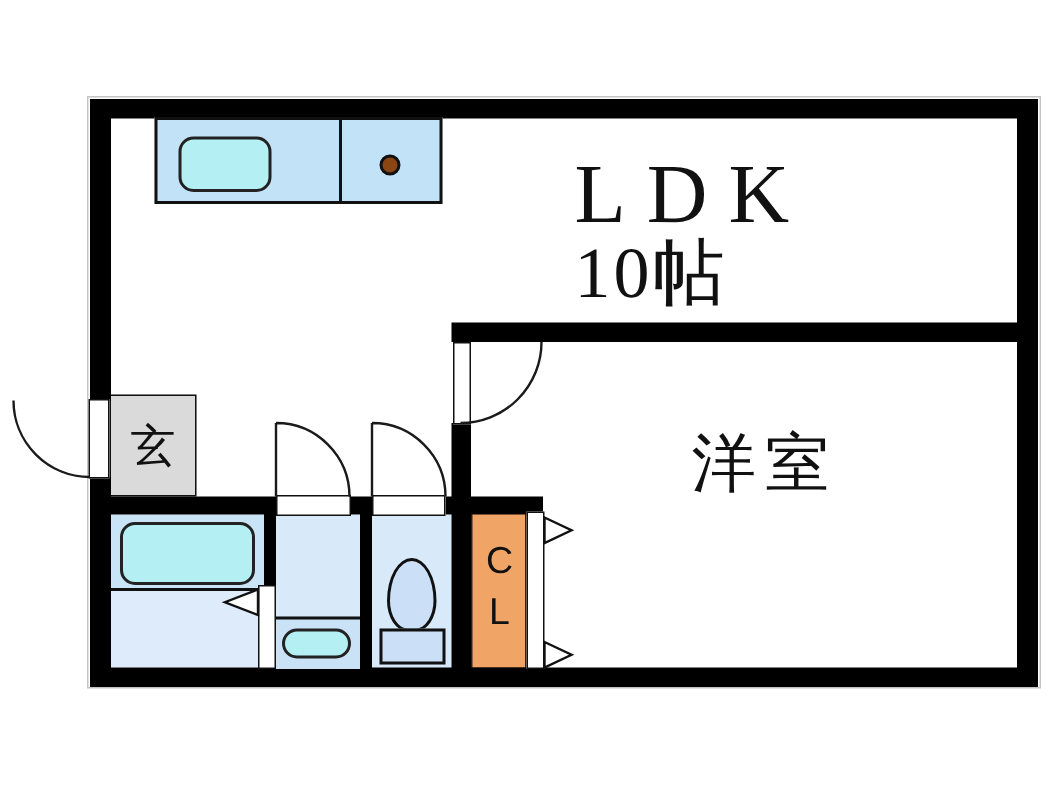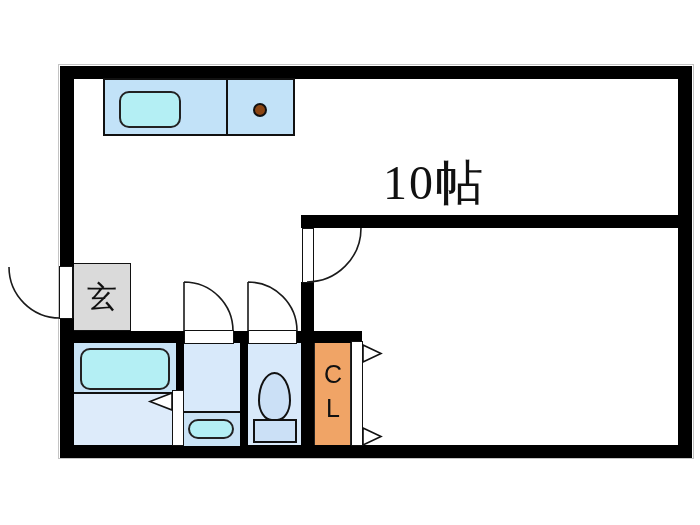--- a/index.html
+++ b/index.html
@@ -86,18 +86,20 @@
   <svg class="overlay" width="700" height="525" viewBox="0 0 700 525">
     <path class="arc" d="M 9 267 A 51 51 0 0 0 60 318"></path>
     <path class="arc" d="M 361 228 A 54 54 0 0 1 307 282"></path>
     <path class="arc" d="M 184 282 L 184 331 M 184 282 A 49 49 0 0 1 233 331"></path>
     <path class="arc" d="M 248 282 L 248 331 M 248 282 A 49 49 0 0 1 297 331"></path>
     <path class="arrow" d="M 172 393 L 150 401.5 L 172 410 Z"></path>
     <path class="arrow" d="M 363 345 L 381 353.5 L 363 362 Z"></path>
     <path class="arrow" d="M 363 428 L 381 436.5 L 363 445 Z"></path>
   </svg>
 
+  <div class="abs label ldk-name" style="left:383px;top:102px;">LDK</div>
   <div class="abs label ldk-size" style="left:383px;top:159px;">10帖</div>
+  <div class="abs label west-name" style="left:461px;top:288px;">洋室</div>
   <div class="abs genkan-label" style="left:73px;top:263px;width:58px;height:68px;">
     <span>玄</span>
   </div>
 
 </div>
 
 </body></html>

